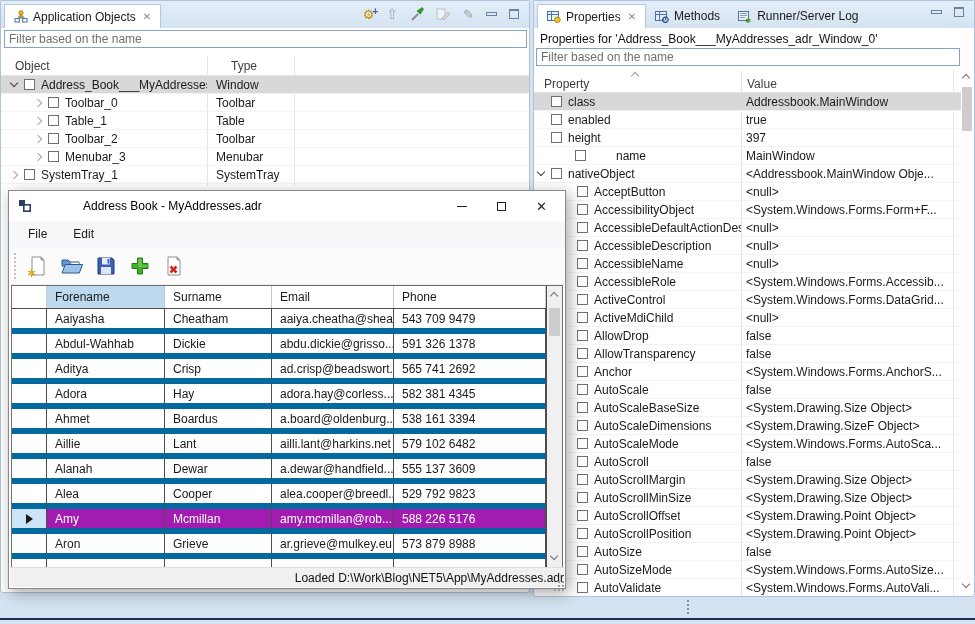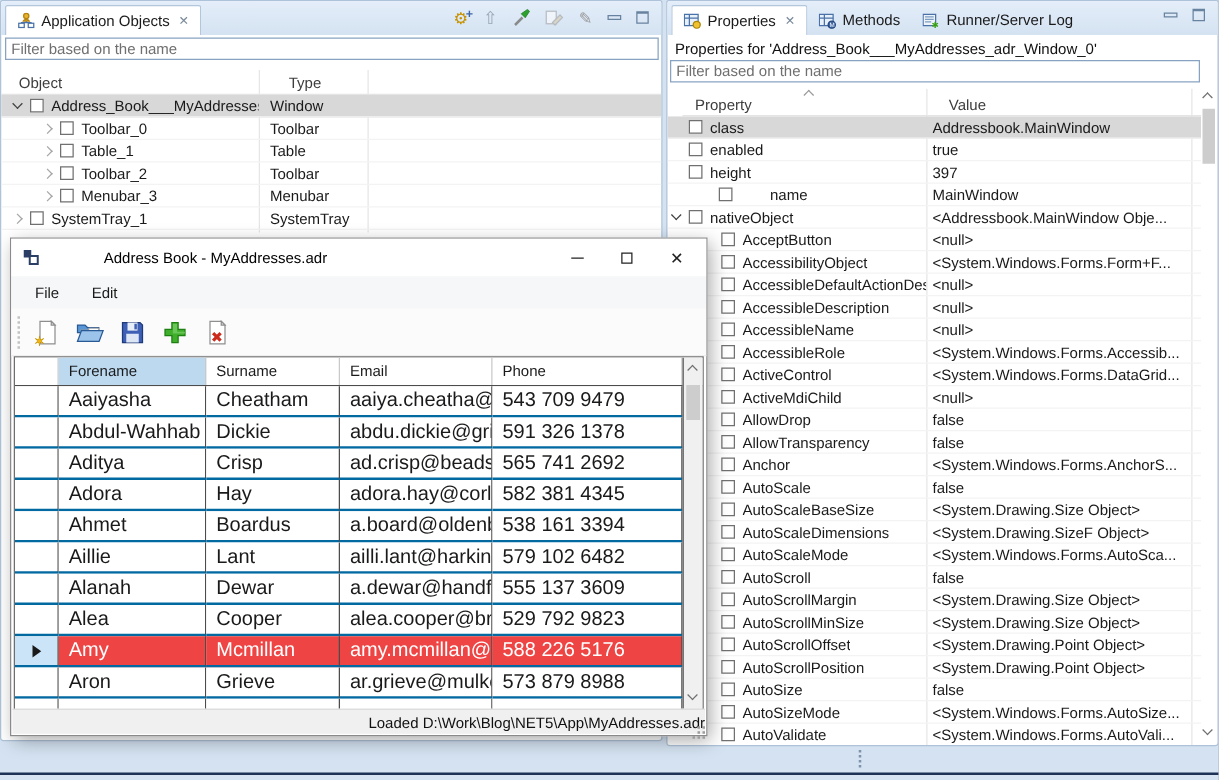--- a/index.html
+++ b/index.html
@@ -43,21 +43,21 @@
   .vline{position:absolute;width:1px;background:#e6e6e6;}
   #treeBody{position:absolute;left:0;right:0;top:75px;}
   .trow{position:relative;height:18px;display:flex;align-items:center;font-size:12px;border-bottom:1px solid #f3f3f3;}
   .trow.sel{background:#d8d8d8;}
   .tcell-obj{display:flex;align-items:center;width:206px;overflow:hidden;flex:none;}
   .tlabel{white-space:nowrap;overflow:hidden;}
   .ttype{position:absolute;left:215px;white-space:nowrap;}
 
   
   #rcaption{position:absolute;left:6px;top:31px;font-size:12px;color:#111;white-space:nowrap;}
-  .prop-hdr{position:absolute;left:12px;right:13px;top:70px;height:22px;font-size:12px;color:#3d3d3d;border-bottom:1px solid #e4e4e4;}
+  .prop-hdr{position:absolute;left:0;right:13px;top:70px;height:22px;font-size:12px;color:#3d3d3d;border-bottom:1px solid #e4e4e4;}
   .prop-hdr .h1{position:absolute;left:10px;top:6px;} .prop-hdr .h2{position:absolute;left:213px;top:6px;}
   .sortcaret{position:absolute;left:98px;top:2px;width:6px;height:6px;border-left:1.5px solid #9a9a9a;border-top:1.5px solid #9a9a9a;transform:rotate(45deg);}
   #propBody{position:absolute;left:0;right:13px;top:92px;overflow:hidden;bottom:1px;}
   .prow{position:relative;height:18px;display:flex;align-items:center;font-size:12px;border-bottom:1px solid #f3f3f3;}
   .prow.sel{background:#d8d8d8;}
   .pname{display:flex;align-items:center;width:207px;overflow:hidden;flex:none;white-space:nowrap;}
   .chevslot{width:13px;display:inline-flex;justify-content:flex-start;flex:none;}
   .pval{position:absolute;left:212px;right:2px;white-space:nowrap;overflow:hidden;}
   .vscroll{position:absolute;right:1px;top:70px;bottom:3px;width:12px;background:#fff;}
   .vthumb{position:absolute;left:1px;right:1px;background:#cdcdcd;}
@@ -73,24 +73,24 @@
   .wclose{font-size:13px;color:#222;line-height:13px;}
   .ab-menu{height:26px;display:flex;align-items:center;gap:26px;padding-left:19px;font-size:12px;background:#f6f7f8;}
   .ab-toolbar{position:relative;height:38px;display:flex;align-items:center;gap:8px;padding-left:16px;background:#fbfbfb;border-bottom:1px solid #eee;}
   .ab-grip{position:absolute;left:5px;top:6px;height:26px;border-left:2px dotted #c2c2c2;}
   .tbtn{display:inline-flex;align-items:center;justify-content:center;width:26px;height:28px;}
   #abGrid{position:absolute;left:2px;top:94px;width:552px;height:283px;border:1px solid #6e6e6e;overflow:hidden;background:#fff;}
   .ghead{display:flex;height:23px;border-bottom:1px solid #4c4c4c;background:#fff;}
   .ghc{border-right:1px solid #c9c9c9;display:flex;align-items:center;padding-left:8px;font-size:12px;flex:none;overflow:hidden;white-space:nowrap;}
   .ghc.hl{background:#bdd9f0;}
   .grow{display:flex;height:25px;flex:none;}
-  .gc{border-right:1px solid #4c4c4c;border-bottom:2px solid #0369a1;display:flex;align-items:center;
-      padding-left:8px;font-size:16px;flex:none;overflow:hidden;white-space:nowrap;background:#fff;}
+  .gc{border-right:1px solid #4c4c4c;border-bottom:6px solid #0369a1;display:flex;align-items:center;
+      padding-left:8px;font-size:12px;flex:none;overflow:hidden;white-space:nowrap;background:#fff;}
   .grh{justify-content:center;padding-left:0;}
-  .grow.sel .gc{background:#ef4444;color:#fff;}
+  .grow.sel .gc{background:#a21caf;color:#fff;}
   .grow.sel .gc.grh{background:#cbe4f8;color:#000;}
   .rowmark{width:0;height:0;border-left:7px solid #1a1a1a;border-top:5px solid transparent;border-bottom:5px solid transparent;}
   .gscroll{position:absolute;right:0;top:0;bottom:0;width:16px;background:#f0f0f0;border-left:1px solid #4c4c4c;}
   .gthumb{position:absolute;left:2px;right:2px;top:22px;height:28px;background:#cdcdcd;}
   .ab-status{position:absolute;left:1px;right:1px;bottom:1px;height:20px;background:#f0f0f0;border-top:1px solid #ddd;
              display:flex;align-items:center;padding-left:6px;font-size:12px;color:#111;justify-content:flex-end;}
   .szgrip{position:absolute;right:4px;bottom:4px;width:2px;height:2px;background:#9c9c9c;
           box-shadow:-4px 8px 0 #9c9c9c,0 8px 0 #9c9c9c,4px 8px 0 #9c9c9c,0 4px 0 #9c9c9c,4px 4px 0 #9c9c9c,4px 0 0 #9c9c9c;}
 
   

